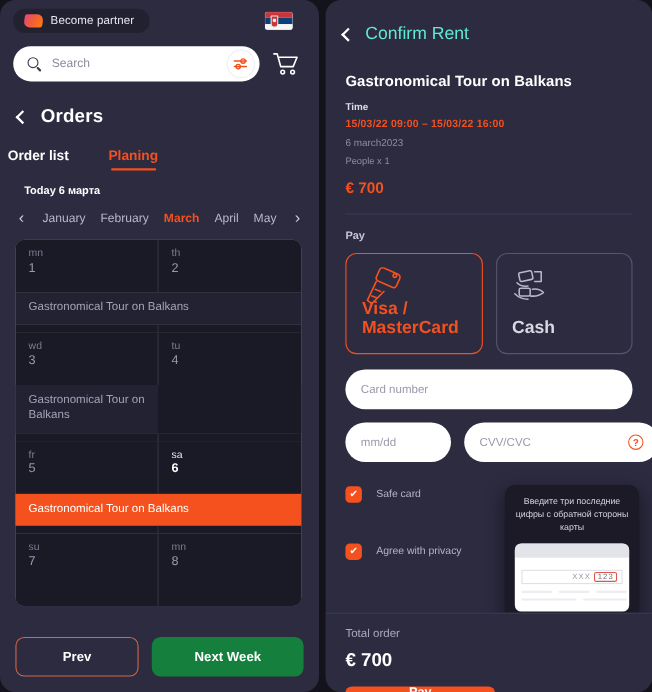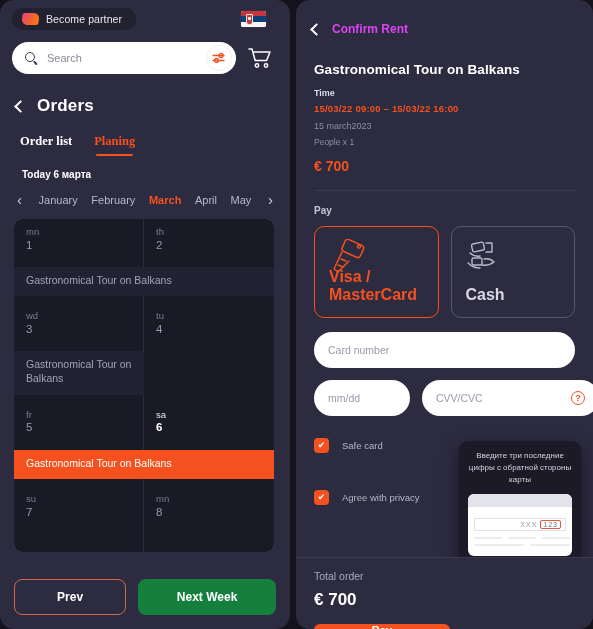--- a/index.html
+++ b/index.html
@@ -80,21 +80,21 @@
   .filter-btn svg { display:block; }
   .cart { width:24px; height:22px; flex:0 0 24px; }
 
   .page-head { display:flex; align-items:center; gap:12px; padding: 22px 0 0 16px; }
   .chev-back {
     width:9px; height:9px; border-left:2px solid #fff; border-bottom:2px solid #fff;
     transform: rotate(45deg); display:block;
   }
   .page-title { font-size:17px; font-weight:bold; color:#fff; letter-spacing:.2px; }
 
-  .tabs { display:flex; gap:22px; padding: 18px 0 0 20px; font-family: Liberation Serif, serif; }
+  .tabs { display:flex; gap:36px; padding: 18px 0 0 7px; }
   .tab { font-size:12.5px; color:#fff; font-weight:bold; padding-bottom:7px; position:relative; }
   .tab.active { color:#f4511e; }
   .tab.active:after {
     content:""; position:absolute; left:2px; right:2px; bottom:0; height:2.5px;
     background:#f4511e; border-radius:2px;
   }
 
   .today { font-size:10px; color:#fff; font-weight:bold; padding: 13px 0 0 22px; }
 
   .months {
@@ -137,21 +137,21 @@
          font-size:12px; font-weight:bold; }
   .btn-prev { flex:1; border:1px solid #d2674a; color:#fff; background:transparent; }
   .btn-next { flex:1.25; background:#15803d; color:#fff; }
 
   
   .right {
     width: 297px; height: 629px; flex:0 0 297px; margin-left:6px;
     background:#2c2b40; border-radius:14px; position:relative; overflow:hidden;
   }
   .r-head { display:flex; align-items:center; gap:11px; padding: 22px 0 0 16px; }
-  .r-title { font-size:12px; font-weight:bold; color:#d946ef; }
+  .r-title { font-size:16px; font-weight:normal; color:#5eead4; }
 
   .sec-tour { padding: 26px 18px 0 18px; }
   .tour-name { font-size:13.5px; font-weight:bold; color:#fff; letter-spacing:.1px; }
   .lbl-time { font-size:9px; font-weight:bold; color:#dcdbe8; padding-top:11px; }
   .time-range { font-size:9.5px; font-weight:bold; color:#f4511e; padding-top:5px; letter-spacing:.2px; }
   .date-sub { font-size:9px; color:#8d8ca0; padding-top:7px; }
   .people { font-size:8.5px; color:#8d8ca0; padding-top:6px; }
   .price-main { font-size:14px; font-weight:bold; color:#f4511e; padding-top:11px; }
   .divider { height:1px; background:#3b3a50; margin: 16px 18px 0 18px; }
 
@@ -373,21 +373,21 @@
 
     <div class="r-head">
       <span class="chev-back"></span>
       <span class="r-title">Confirm Rent</span>
     </div>
 
     <div class="sec-tour">
       <div class="tour-name">Gastronomical Tour on Balkans</div>
       <div class="lbl-time">Time</div>
       <div class="time-range">15/03/22 09:00 –  15/03/22 16:00</div>
-      <div class="date-sub">15 march2023</div>
+      <div class="date-sub">6 march2023</div>
       <div class="people">People x 1</div>
       <div class="price-main">€ 700</div>
     </div>
 
     <div class="divider"></div>
 
     <div class="sec-pay">
       <div class="lbl-pay">Pay</div>
       <div class="pay-cards">
 

